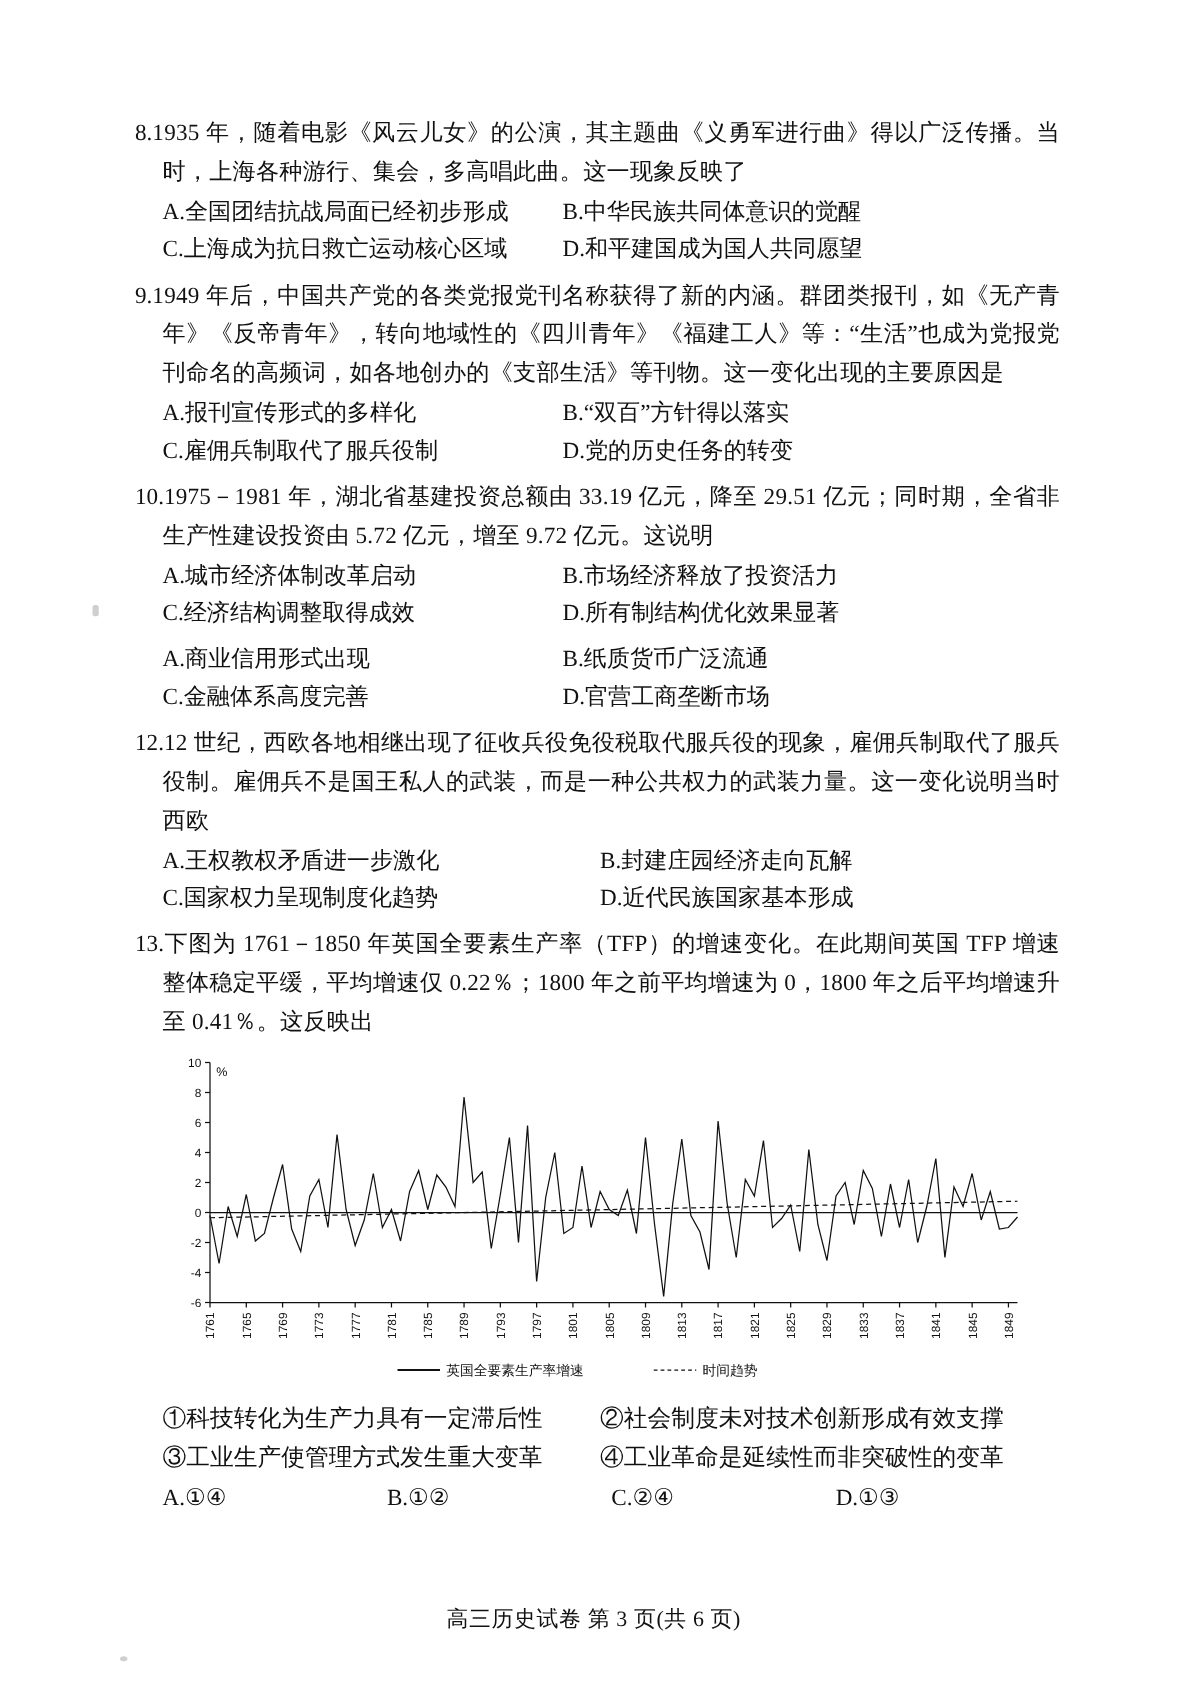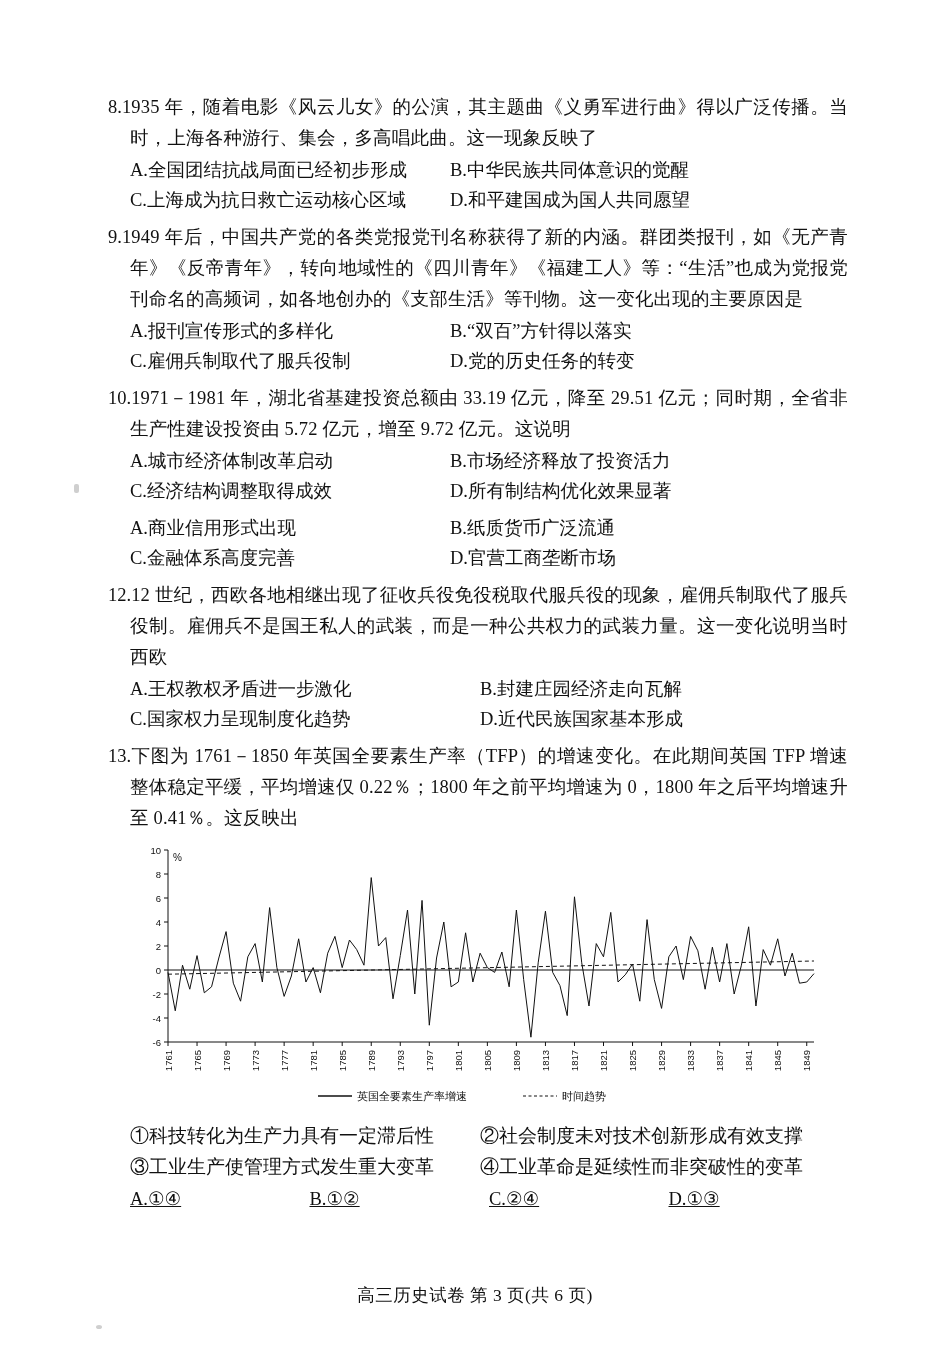--- a/index.html
+++ b/index.html
@@ -81,21 +81,20 @@
   .sub-row > div:first-child {
     width: 350px;
     flex: 0 0 350px;
   }
   .answers {
     display: flex;
     padding-left: 22px;
     margin-top: 2px;
     font-size: 18.5px;
     line-height: 31px;
-    text-decoration: underline;
   }
   .answers > div {
     width: 185px;
   }
   .footer {
     position: absolute;
     left: 0;
     top: 1283px;
     width: 950px;
     text-align: center;
@@ -149,21 +148,21 @@
           <div>B.“双百”方针得以落实</div>
         </div>
         <div class="optrow">
           <div>C.雇佣兵制取代了服兵役制</div>
           <div>D.党的历史任务的转变</div>
         </div>
       </div>
     </div>
 
     <div class="q">
-      <div class="stem hang"><span class="num">10.</span><span>1971－1981 年，湖北省基建投资总额由 33.19 亿元，降至 29.51 亿元；同时期，全省非生产性建设投资由 5.72 亿元，增至 9.72 亿元。这说明</span></div>
+      <div class="stem hang"><span class="num">10.</span><span>1975－1981 年，湖北省基建投资总额由 33.19 亿元，降至 29.51 亿元；同时期，全省非生产性建设投资由 5.72 亿元，增至 9.72 亿元。这说明</span></div>
       <div class="opts">
         <div class="optrow">
           <div>A.城市经济体制改革启动</div>
           <div>B.市场经济释放了投资活力</div>
         </div>
         <div class="optrow">
           <div>C.经济结构调整取得成效</div>
           <div>D.所有制结构优化效果显著</div>
         </div>
       </div>

